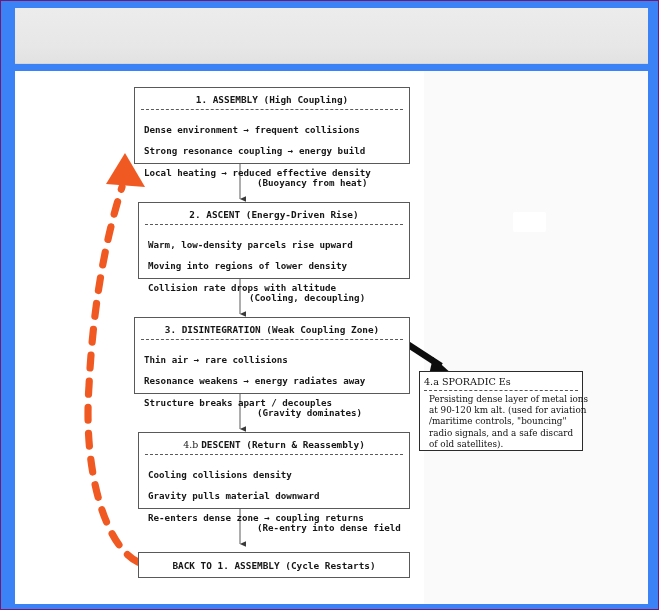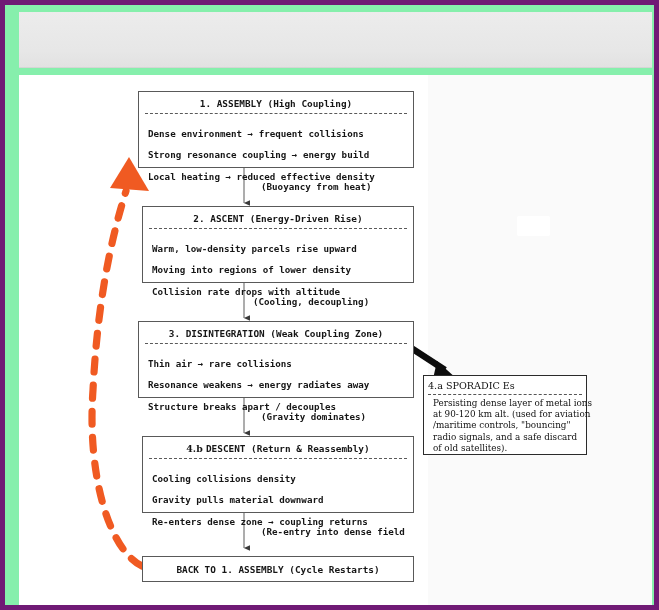--- a/index.html
+++ b/index.html
@@ -8,22 +8,22 @@
     background: #ffffff;
   }
   body {
     font-family: "DejaVu Sans Mono", monospace;
   }
   #page {
     position: relative;
     width: 659px;
     height: 610px;
     overflow: hidden;
-    background: #86efac;
-    border: 5px solid #701a75;
+    background: #3b82f6;
+    border: 1px solid #701a75;
     box-sizing: border-box;
   }
   
   .header-bar {
     position: absolute;
     left: 14px;
     top: 7px;
     width: 633px;
     height: 56px;
     background: linear-gradient(#ececec, #e7e7e7 70%, #e2e2e2);
@@ -97,21 +97,21 @@
     height: 100%;
   }
   .node-single span {
     font-size: 9.4px;
     font-weight: bold;
     color: #161616;
     white-space: nowrap;
   }
 
   
-  .ser { font-family: "DejaVu Serif", serif; font-weight: bold; }
+  .ser { font-family: "DejaVu Serif", serif; font-weight: normal; }
 
   
   .node-serif {
     position: absolute;
     background: #ffffff;
     border: 1px solid #2b2b2b;
     box-sizing: border-box;
     font-family: "DejaVu Serif", serif;
   }
   .serif-title {

